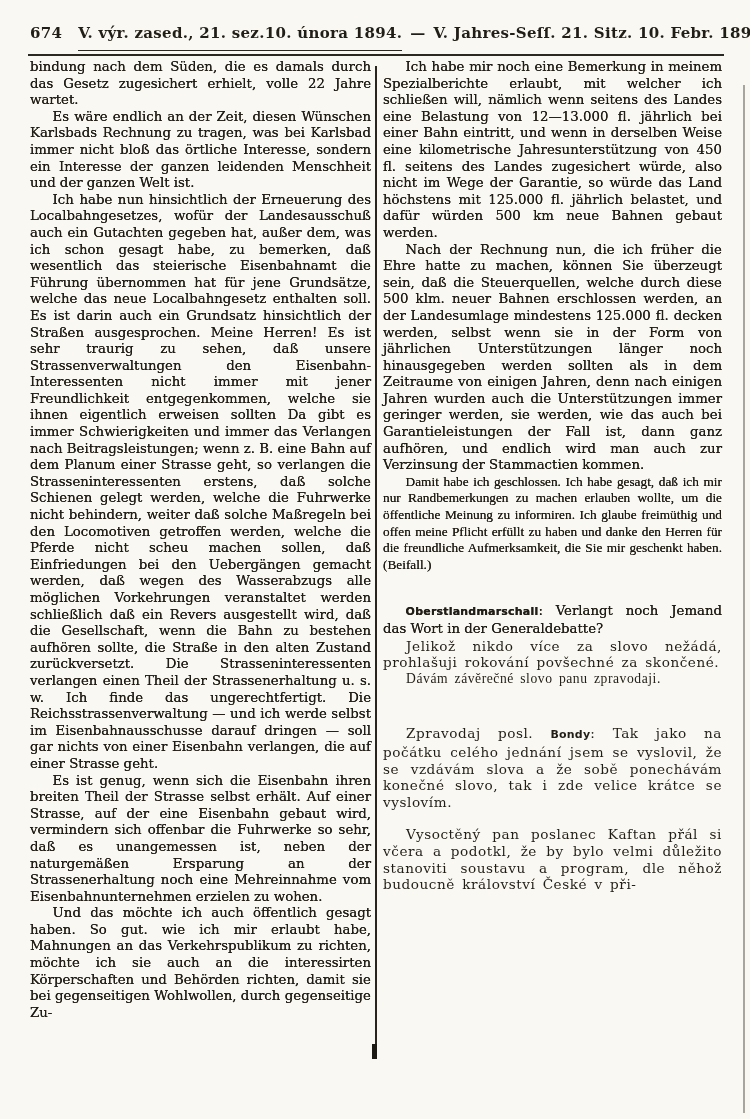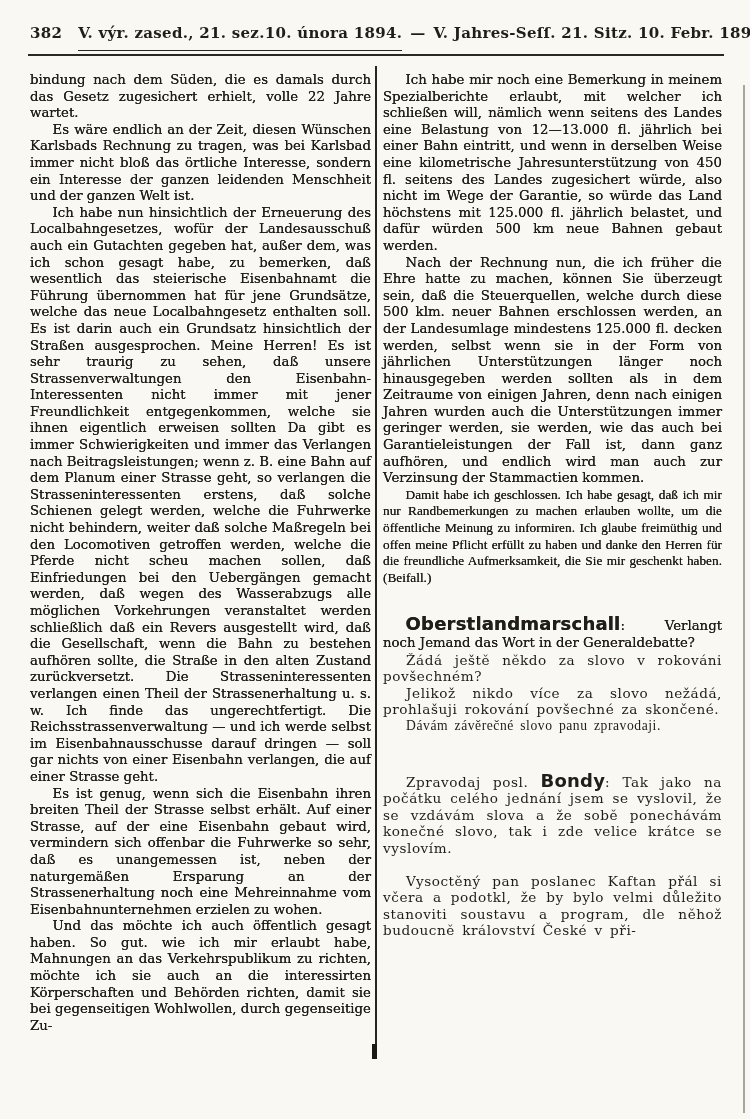--- a/index.html
+++ b/index.html
@@ -27,80 +27,79 @@
     border-bottom:1.5px solid #2b2721;
     padding-bottom:8px;
   }
   .header .sep { margin:0 8px; }
   .header-rule {
     position:absolute; top:54px; left:28px; width:696px; height:2px;
     background:#2b2721;
   }
   
   .col {
-    position:absolute; top:72px;
+    position:absolute; top:59px;
     text-align:justify;
     font-size:13.3px; line-height:16.6px;
   }
   .col-left  { left:30px;  width:341px; }
   .col-right { left:383px; width:339px; }
   .divider {
     position:absolute; left:375px; top:66px; width:2px; height:980px;
     background:#29241d;
   }
   .divider-foot {
     position:absolute; left:372px; top:1044px; width:5px; height:15px;
     background:#1c1814;
   }
   
   p { margin:0; }
   .ind { text-indent:1.7em; }
   .de { text-shadow:0 0 0.45px currentColor; }   
   .cz { letter-spacing:0.55px; word-spacing:2.5px; font-size:13.6px; }
   .speaker {
     font-family:"DejaVu Sans", sans-serif;
-    font-weight:bold; font-size:18px;
+    font-weight:bold; font-size:11px;
     letter-spacing:0.2px;
   }
   .gap-lg { margin-bottom:30px;font-family:Liberation Serif, serif; }
   .gap-md { margin-bottom:16px;margin-top:38px; }
   
   .edge-right {
     position:absolute; right:5px; top:85px; bottom:6px; width:2px;
     background:rgba(45,40,33,0.4);
   }
 </style>
 </head>
 <body>
 
 <div class="page">
 
   <div class="header">
-    <span class="num">382</span><span class="cz-seg">V. výr. zased., 21. sez.10. února 1894.</span><span class="sep">—</span><span>V. Jahres-Seſſ. 21. Sitz. 10. Febr. 1894.</span>
+    <span class="num">674</span><span class="cz-seg">V. výr. zased., 21. sez.10. února 1894.</span><span class="sep">—</span><span>V. Jahres-Seſſ. 21. Sitz. 10. Febr. 1894.</span>
   </div>
   <div class="header-rule"></div>
 
   <div class="divider"></div>
   <div class="divider-foot"></div>
 
   <div class="col col-left">
     <p class="de">bindung nach dem Süden, die es damals durch das Gesetz zugesichert erhielt, volle 22 Jahre wartet.</p>
     <p class="de ind">Es wäre endlich an der Zeit, diesen Wünschen Karlsbads Rechnung zu tragen, was bei Karlsbad immer nicht bloß das örtliche Interesse, sondern ein Interesse der ganzen leidenden Menschheit und der ganzen Welt ist.</p>
     <p class="de ind">Ich habe nun hinsichtlich der Erneuerung des Localbahngesetzes, wofür der Landesausschuß auch ein Gutachten gegeben hat, außer dem, was ich schon gesagt habe, zu bemerken, daß wesentlich das steierische Eisenbahnamt die Führung übernommen hat für jene Grundsätze, welche das neue Localbahngesetz enthalten soll. Es ist darin auch ein Grundsatz hinsichtlich der Straßen ausgesprochen. Meine Herren! Es ist sehr traurig zu sehen, daß unsere Strassenverwaltungen den Eisenbahn-Interessenten nicht immer mit jener Freundlichkeit entgegenkommen, welche sie ihnen eigentlich erweisen sollten Da gibt es immer Schwierigkeiten und immer das Verlangen nach Beitragsleistungen; wenn z. B. eine Bahn auf dem Planum einer Strasse geht, so verlangen die Strasseninteressenten erstens, daß solche Schienen gelegt werden, welche die Fuhrwerke nicht behindern, weiter daß solche Maßregeln bei den Locomotiven getroffen werden, welche die Pferde nicht scheu machen sollen, daß Einfriedungen bei den Uebergängen gemacht werden, daß wegen des Wasserabzugs alle möglichen Vorkehrungen veranstaltet werden schließlich daß ein Revers ausgestellt wird, daß die Gesellschaft, wenn die Bahn zu bestehen aufhören sollte, die Straße in den alten Zustand zurückversetzt. Die Strasseninteressenten verlangen einen Theil der Strassenerhaltung u. s. w. Ich finde das ungerechtfertigt. Die Reichsstrassenverwaltung — und ich werde selbst im Eisenbahnausschusse darauf dringen — soll gar nichts von einer Eisenbahn verlangen, die auf einer Strasse geht.</p>
     <p class="de ind">Es ist genug, wenn sich die Eisenbahn ihren breiten Theil der Strasse selbst erhält. Auf einer Strasse, auf der eine Eisenbahn gebaut wird, vermindern sich offenbar die Fuhrwerke so sehr, daß es unangemessen ist, neben der naturgemäßen Ersparung an der Strassenerhaltung noch eine Mehreinnahme vom Eisenbahnunternehmen erzielen zu wohen.</p>
     <p class="de ind">Und das möchte ich auch öffentlich gesagt haben. So gut. wie ich mir erlaubt habe, Mahnungen an das Verkehrspublikum zu richten, möchte ich sie auch an die interessirten Körperschaften und Behörden richten, damit sie bei gegenseitigen Wohlwollen, durch gegenseitige Zu-</p>
   </div>
 
   <div class="col col-right">
     <p class="de ind">Ich habe mir noch eine Bemerkung in meinem Spezialberichte erlaubt, mit welcher ich schließen will, nämlich wenn seitens des Landes eine Belastung von 12—13.000 fl. jährlich bei einer Bahn eintritt, und wenn in derselben Weise eine kilometrische Jahresunterstützung von 450 fl. seitens des Landes zugesichert würde, also nicht im Wege der Garantie, so würde das Land höchstens mit 125.000 fl. jährlich belastet, und dafür würden 500 km neue Bahnen gebaut werden.</p>
     <p class="de ind">Nach der Rechnung nun, die ich früher die Ehre hatte zu machen, können Sie überzeugt sein, daß die Steuerquellen, welche durch diese 500 klm. neuer Bahnen erschlossen werden, an der Landesumlage mindestens 125.000 fl. decken werden, selbst wenn sie in der Form von jährlichen Unterstützungen länger noch hinausgegeben werden sollten als in dem Zeitraume von einigen Jahren, denn nach einigen Jahren wurden auch die Unterstützungen immer geringer werden, sie werden, wie das auch bei Garantieleistungen der Fall ist, dann ganz aufhören, und endlich wird man auch zur Verzinsung der Stammactien kommen.</p>
     <p class="de ind gap-lg">Damit habe ich geschlossen. Ich habe gesagt, daß ich mir nur Randbemerkungen zu machen erlauben wollte, um die öffentliche Meinung zu informiren. Ich glaube freimüthig und offen meine Pflicht erfüllt zu haben und danke den Herren für die freundliche Aufmerksamkeit, die Sie mir geschenkt haben. (Beifall.)</p>
 
     <p class="de ind"><span class="speaker">Oberstlandmarschall</span><span>: Verlangt noch Jemand das Wort in der Generaldebatte?</span></p>
-    <p class="cz ind">Žádá ještě někdo za slovo v rokováni povšechném?</p>
     <p class="cz ind">Jelikož nikdo více za slovo nežádá, prohlašuji rokování povšechné za skončené.</p>
     <p class="cz ind gap-lg">Dávám závěrečné slovo panu zpravodaji.</p>
 
     <p class="cz ind gap-md"><span>Zpravodaj posl. </span><span class="speaker">Bondy</span><span>: Tak jako na počátku celého jednání jsem se vyslovil, že se vzdávám slova a že sobě ponechávám konečné slovo, tak i zde velice krátce se vyslovím.</span></p>
     <p class="cz ind">Vysoctěný pan poslanec Kaftan přál si včera a podotkl, že by bylo velmi důležito stanoviti soustavu a program, dle něhož budoucně království České v při-</p>
   </div>
 
   <div class="edge-right"></div>
 
 </div>

